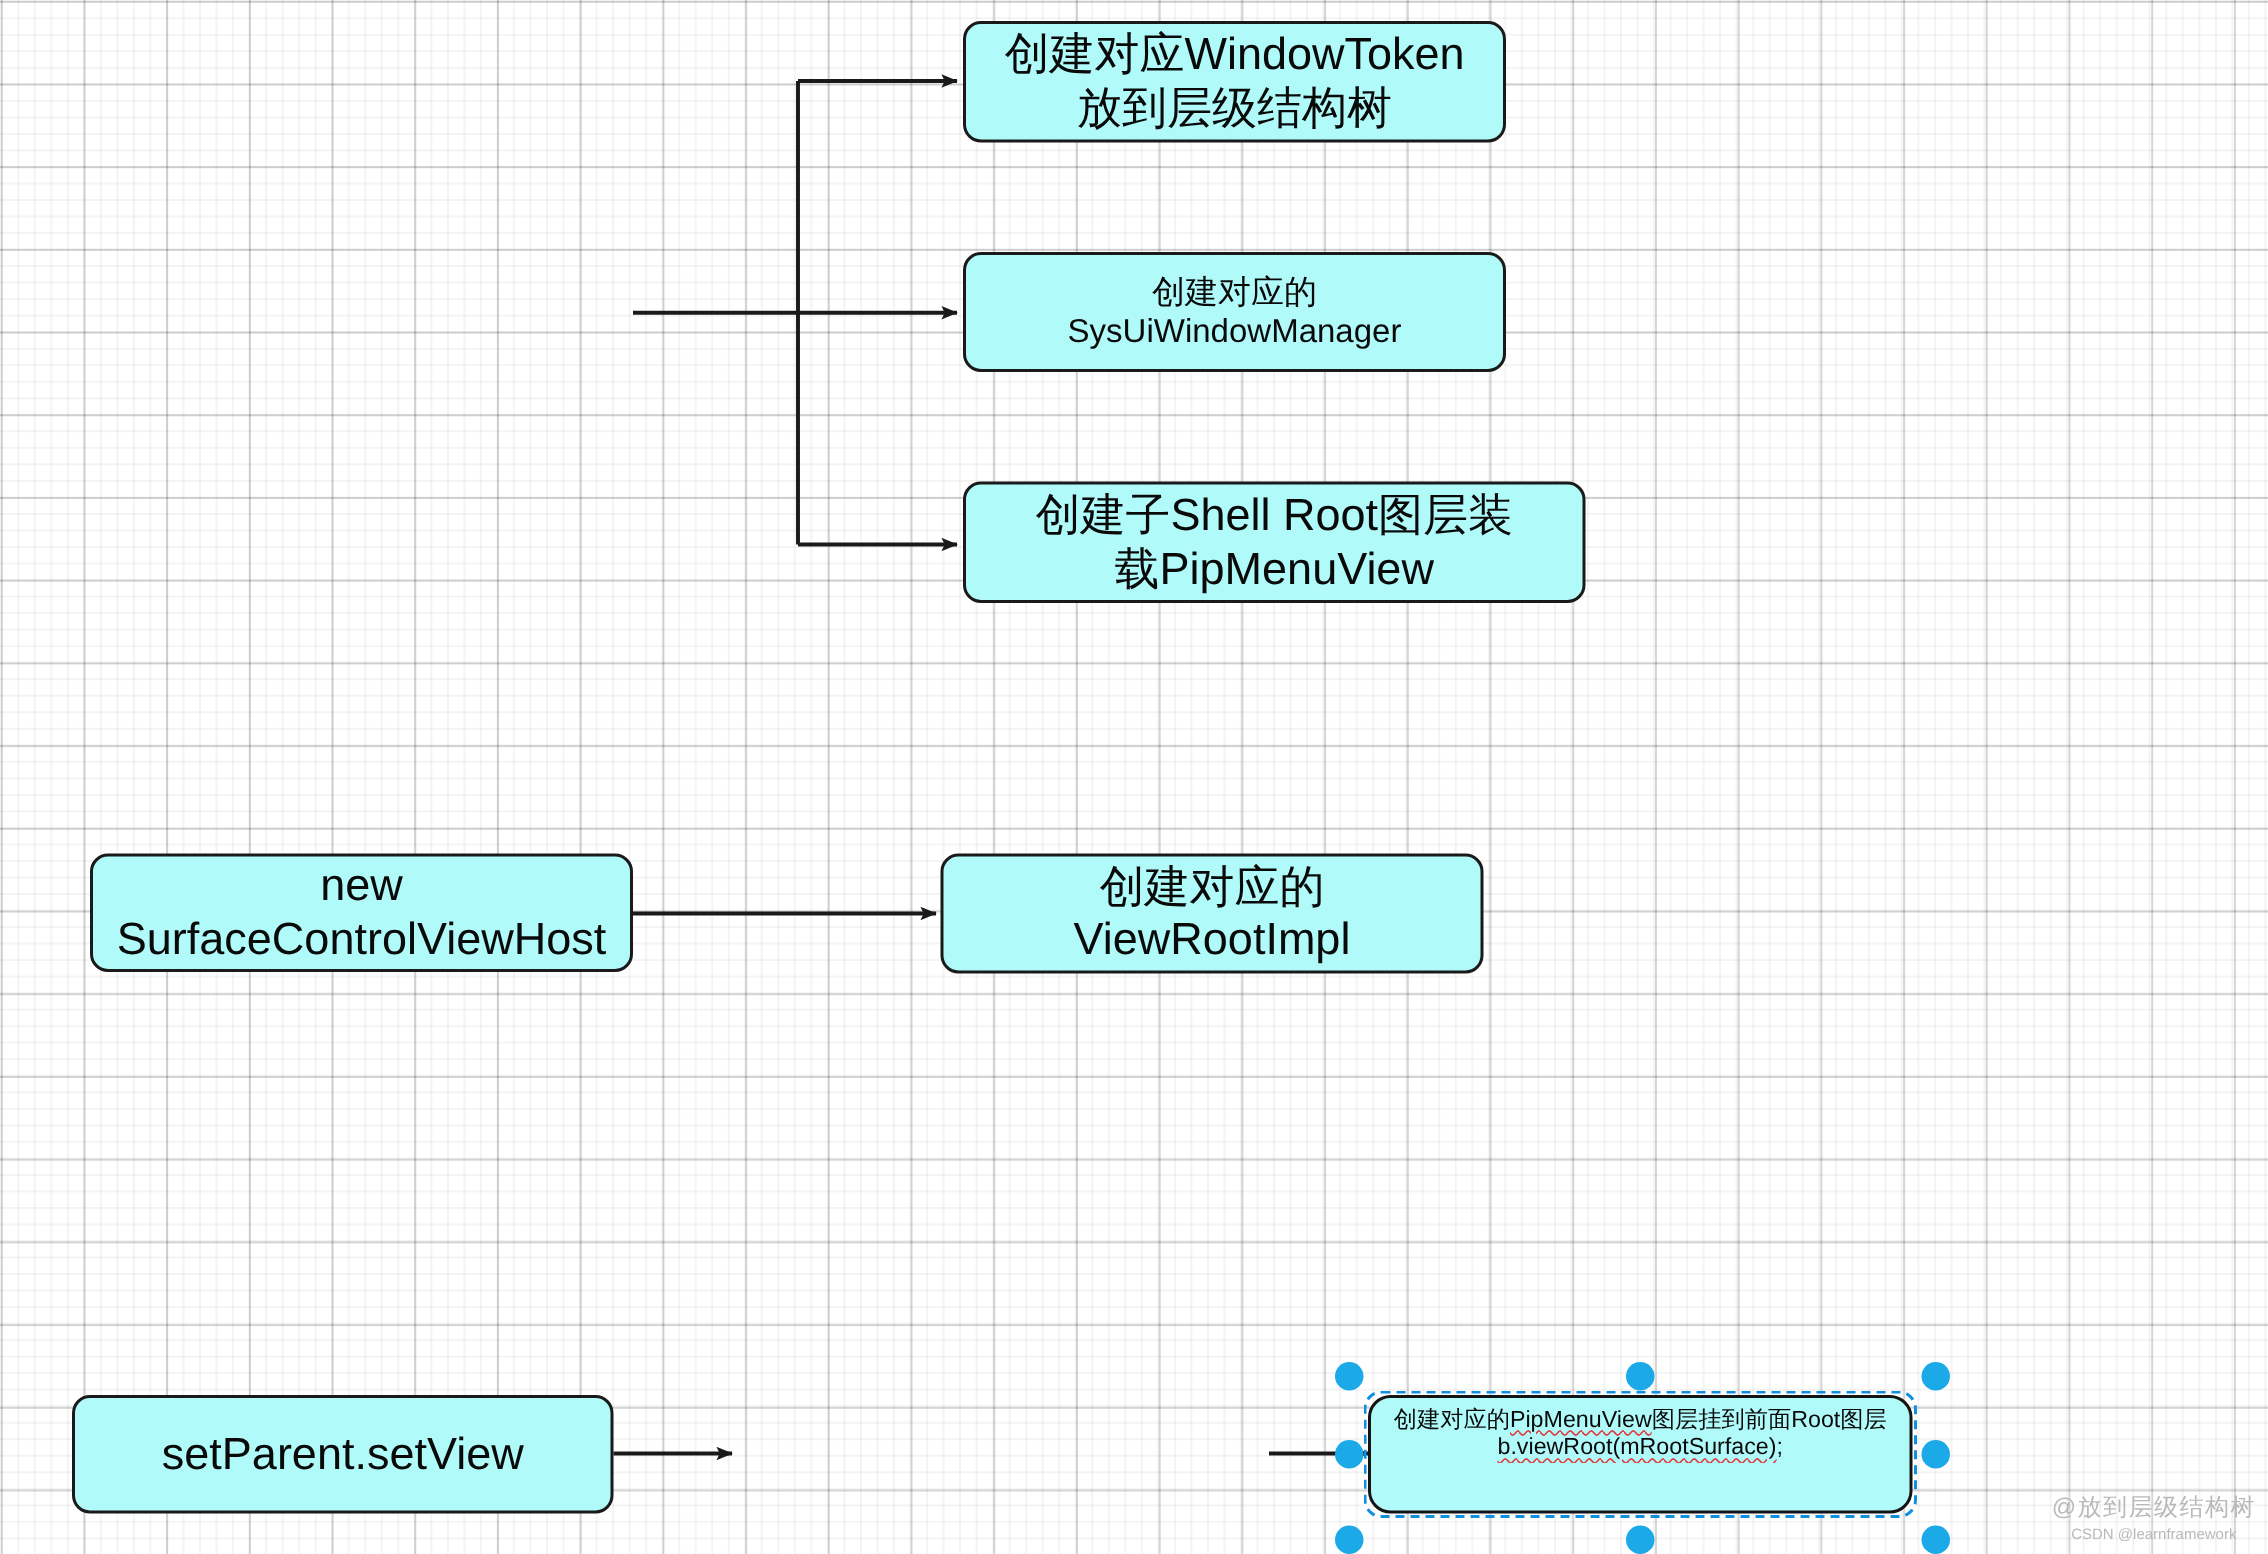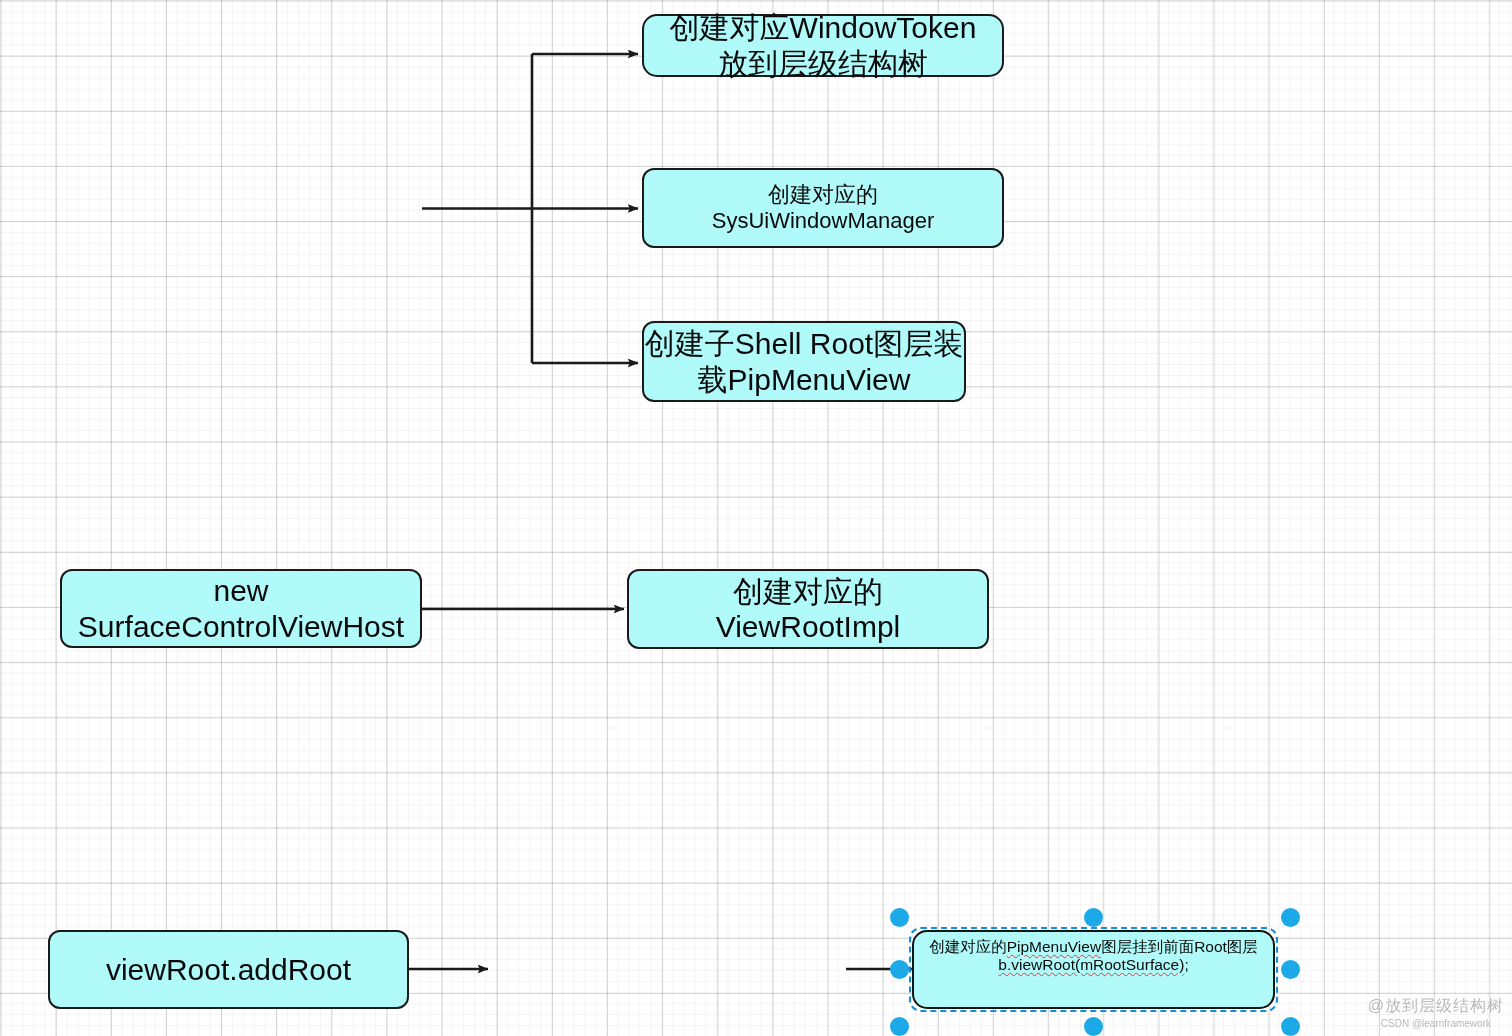--- a/index.html
+++ b/index.html
@@ -115,34 +115,34 @@
     <path d="M846,969 L912,969" stroke="#1a1a1a" stroke-width="2.6" fill="none" marker-end="url(#arrow)"></path>
   </svg>
 
 
   <div class="node big" style="left:60px; top:569px; width:362px; height:79px;">
     <span>new
 SurfaceControlViewHost</span>
   </div>
 
   <div class="node big" style="left:48px; top:930px; width:361px; height:79px;">
-    <span>viewRoot.addRoot</span>
+    <span>setParent.setView</span>
   </div>
 
-  <div class="node big" style="left:642px; top:14px; width:362px; height:63px;border-radius:15px;">
+  <div class="node big" style="left:642px; top:14px; width:362px; height:81px;">
     <span>创建对应WindowToken
 放到层级结构树</span>
   </div>
 
   <div class="node med" style="left:642px; top:168px; width:362px; height:80px;">
     <span>创建对应的
 SysUiWindowManager</span>
   </div>
 
-  <div class="node big" style="left:642px; top:321px; width:324px; height:81px;">
+  <div class="node big" style="left:642px; top:321px; width:415px; height:81px;">
     <span>创建子Shell Root图层装
 载PipMenuView</span>
   </div>
 
   <div class="node big" style="left:627px; top:569px; width:362px; height:80px;">
     <span>创建对应的
 ViewRootImpl</span>
   </div>
 
 

